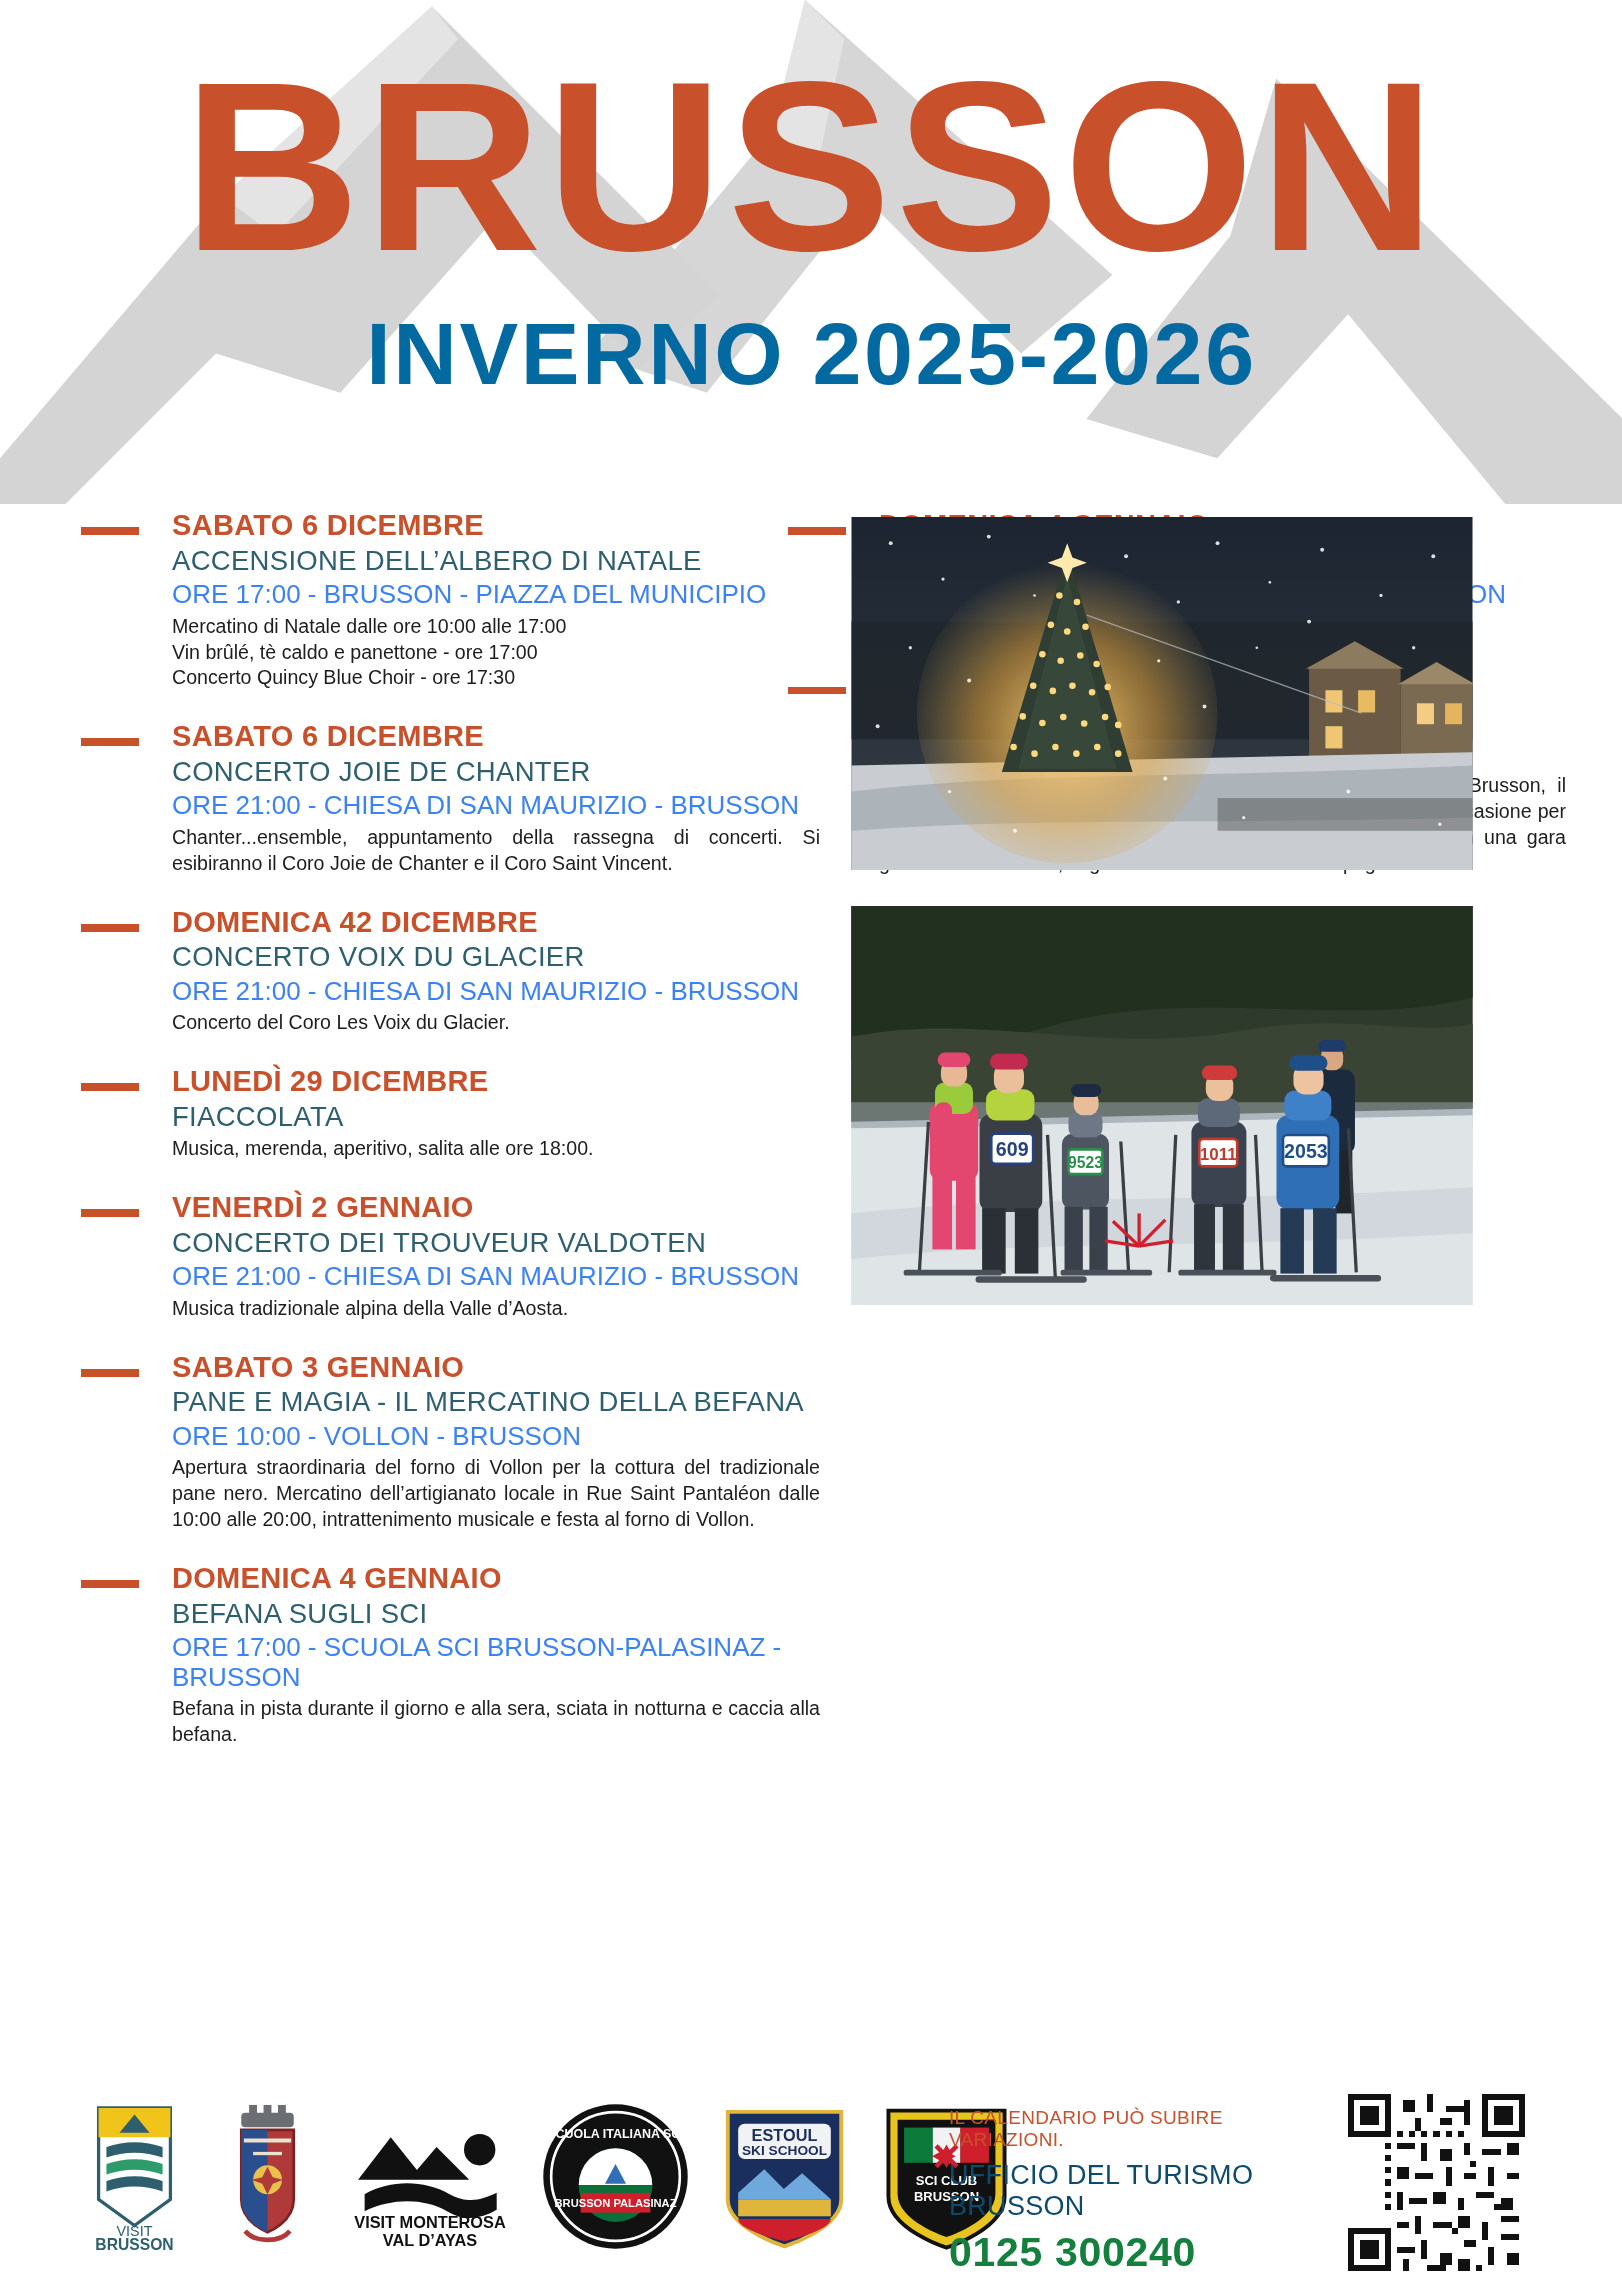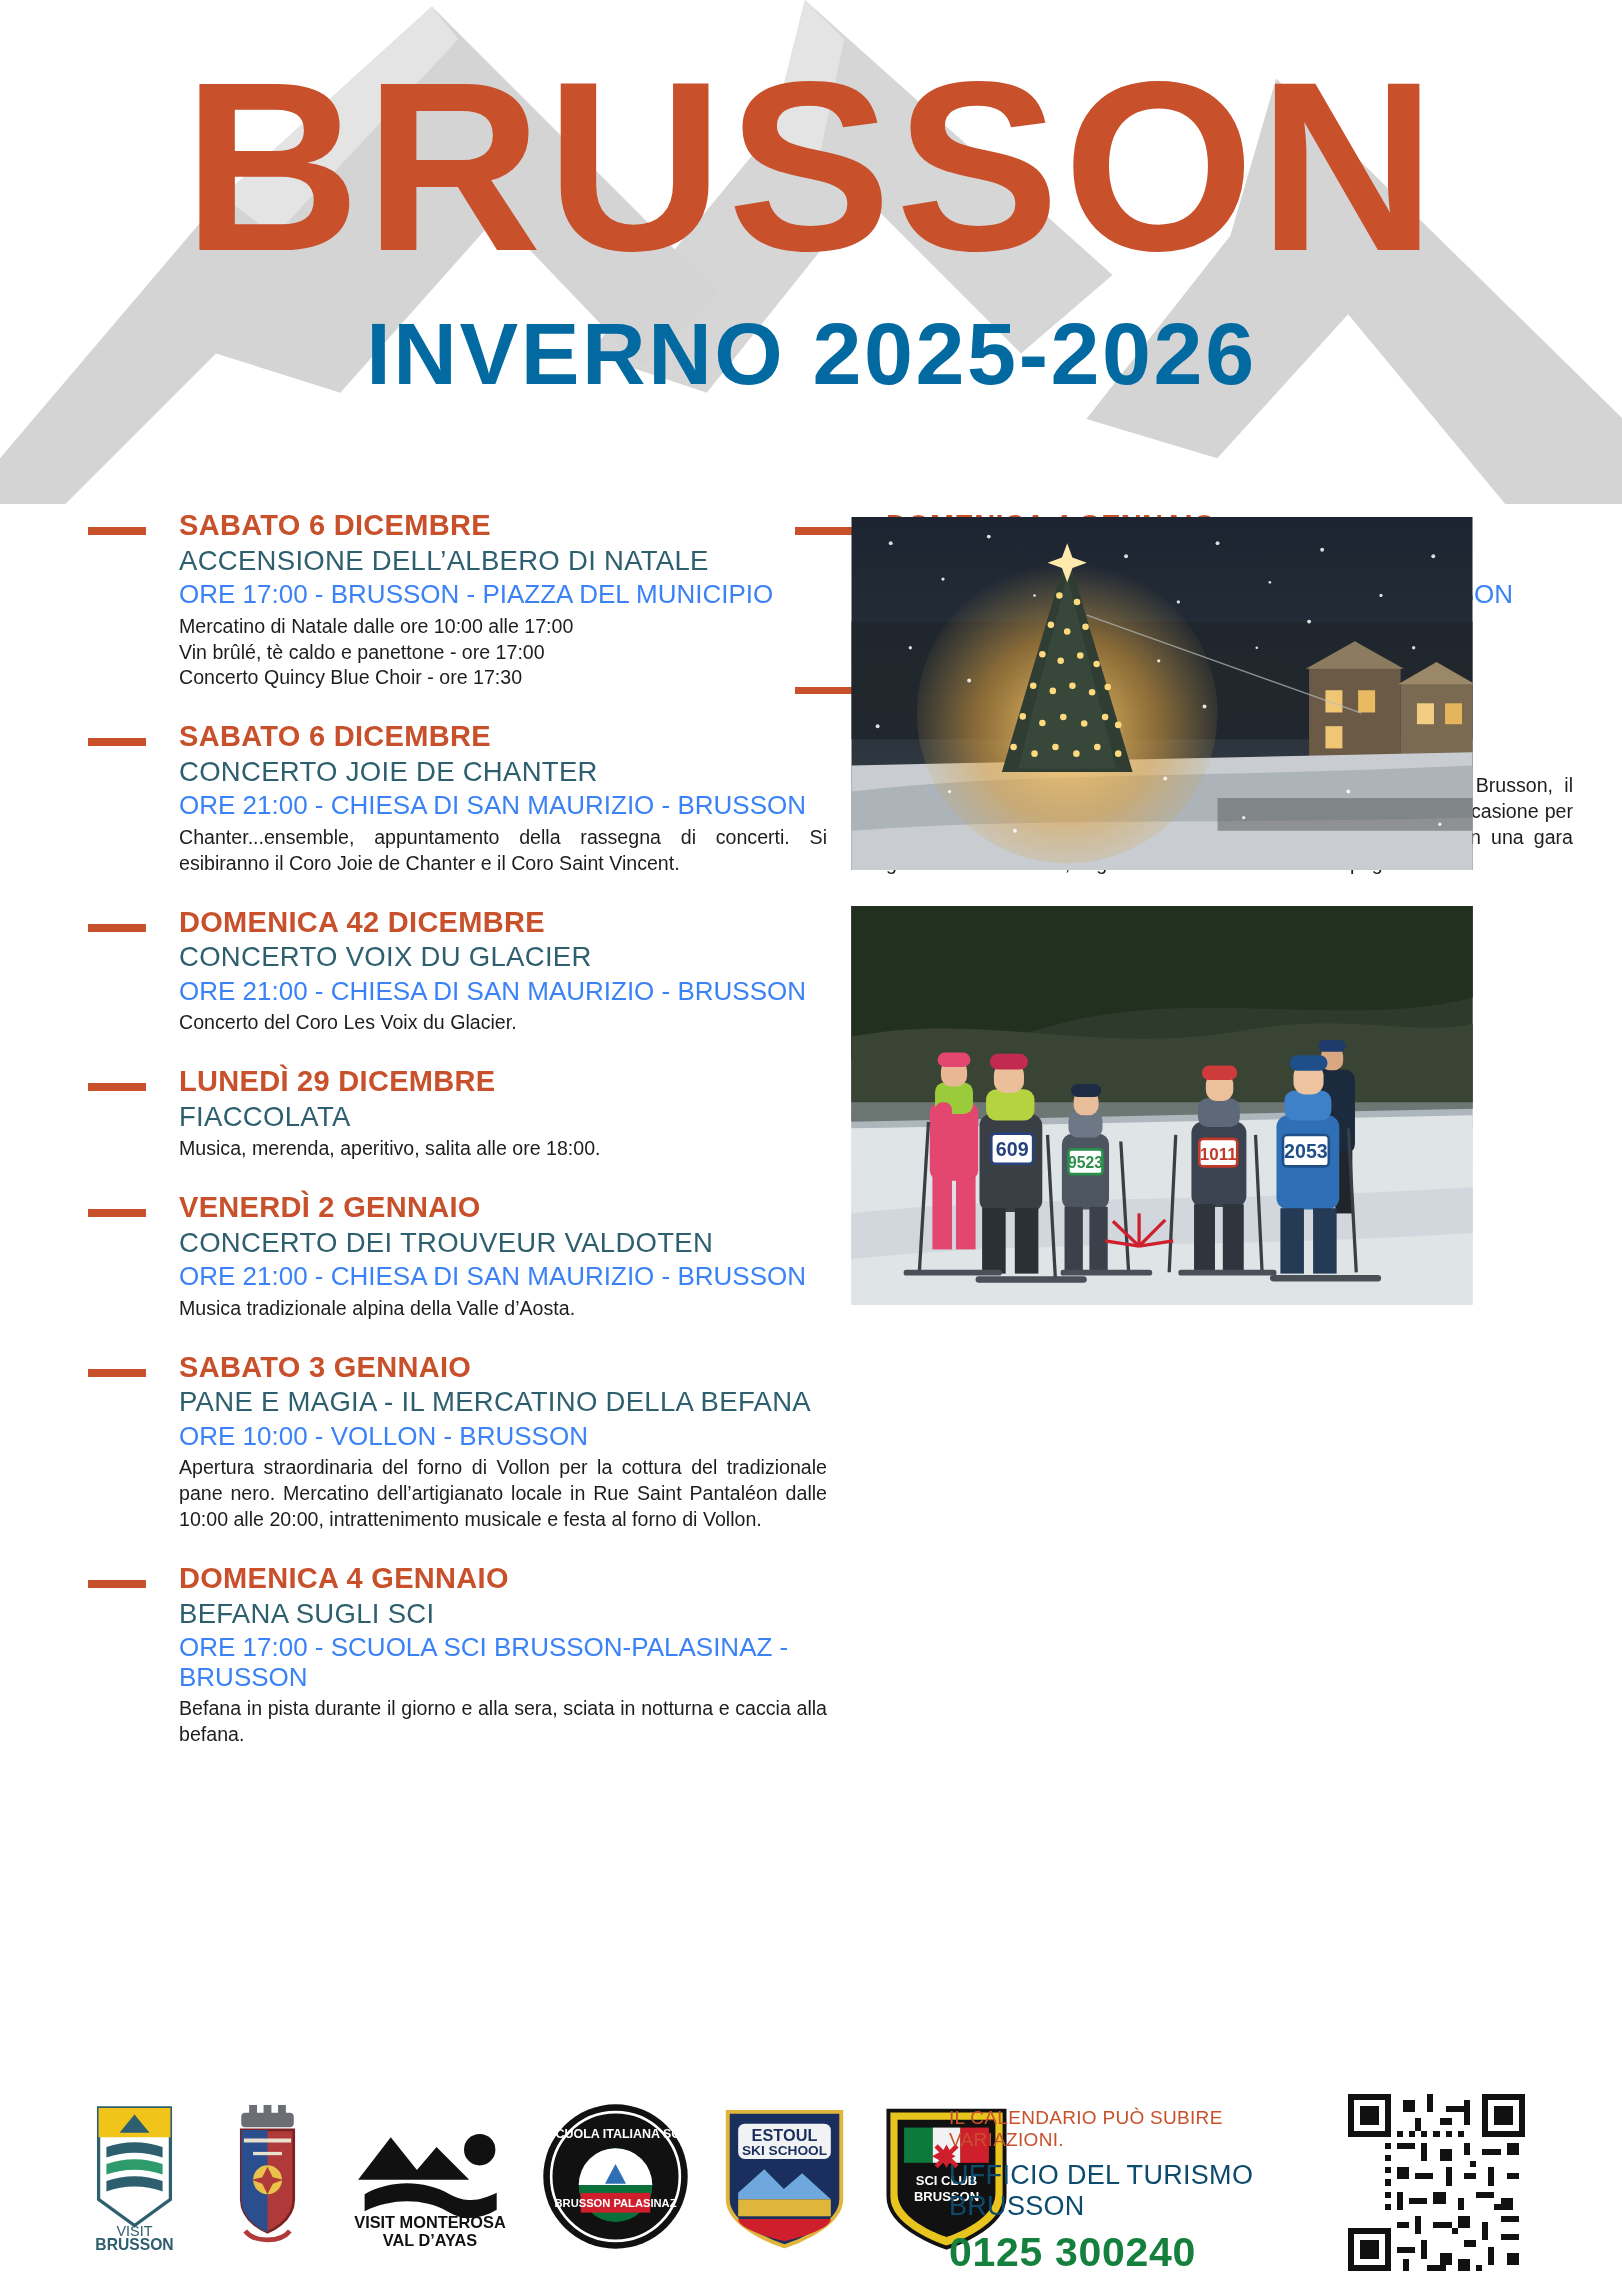--- a/index.html
+++ b/index.html
@@ -24,21 +24,21 @@
     font-family:"Liberation Sans",sans-serif;
     font-weight:bold;
     font-size:88px;
     letter-spacing:2.6px;
     color:#0369a1;
     margin:0;
     padding-top:15.7px;
   }
 
   
-  .content{position:absolute;top:510px;left:16px;width:1599px;height:1570px;}
+  .content{position:absolute;top:510px;left:9px;width:1599px;height:1570px;}
   .col-left{position:absolute;left:65px;top:0;width:746px;}
   .col-right{position:absolute;left:772px;top:0;width:785px;}
 
   .event{position:relative;padding-left:98px;margin-bottom:30px;}
   .dash{
     position:absolute;left:6.5px;top:17px;width:58px;height:7.9px;background:#c8502b;
   }
   .ev-date{
     font-size:29px;font-weight:bold;color:#c8502b;letter-spacing:0.3px;margin:0 0 3.9px 0;line-height:1.1;
   }

